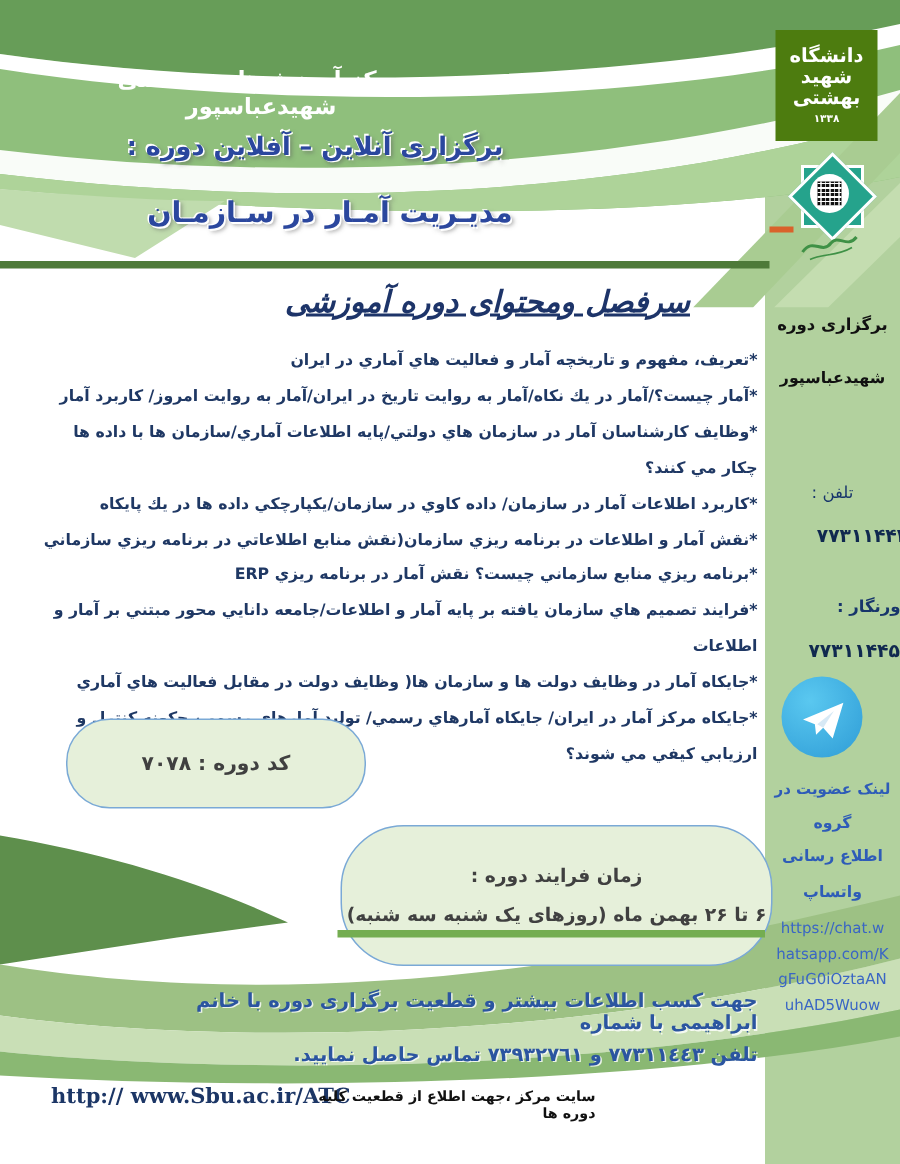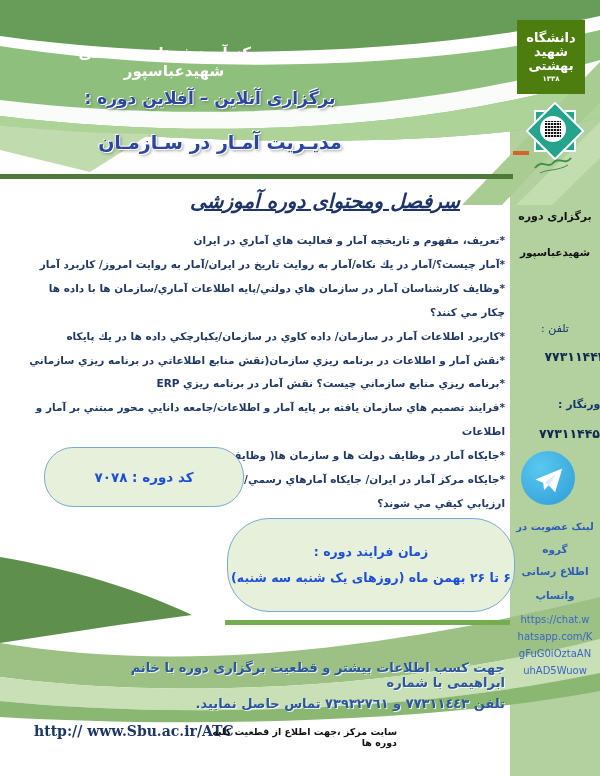--- a/index.html
+++ b/index.html
@@ -20,22 +20,22 @@
     font-weight:bold;font-size:15px;}
   .head1{top:88px;left:55px;width:310px;text-align:center;color:#2b479e;font-weight:bold;font-size:17px;
     text-shadow:1px 1px 0 #fff,-1px -1px 0 #fff,2px 2px 3px rgba(90,90,90,.55);}
   .head2{top:131px;left:80px;width:280px;text-align:center;color:#2b479e;font-weight:bold;font-size:19px;
     text-shadow:1px 1px 0 #fff,-1px -1px 0 #fff,2px 2px 3px rgba(90,90,90,.55);}
   .rule{top:174px;left:0;width:513px;height:5px;background:#4e7a39;}
   .section-title{top:189px;left:160px;width:330px;text-align:center;color:#1d3469;
     font-size:20px;font-weight:bold;font-style:italic;text-decoration:underline;}
   .topics{top:229px;right:95px;width:482px;color:#1f3864;font-size:10.5px;font-weight:bold;
     text-align:right;direction:rtl;line-height:23.9px;}
-  .oval{background:#e6f0da;border:1.6px solid #7aa9d6;color:#1d4ed8;font-weight:bold;
-    display:flex;flex-direction:column;align-items:center;justify-content:center;}
+  .oval{background:#e6f0da;border:1.6px solid #7aa9d6;color:#404040;font-weight:bold;
+    display:flex;flex-direction:column;align-items:center;justify-content:center;margin-top:32px;}
   .oval-code{top:447px;left:44px;width:198px;height:58px;border-radius:29px;font-size:13.5px;}
   .oval-time{top:518px;left:227px;width:286px;height:92px;border-radius:42px;font-size:12.5px;line-height:26px;}
   .green-line{top:620px;left:225px;width:285px;height:5px;background:#74ad51;}
   .contact1{top:660px;right:95px;width:430px;text-align:right;color:#2b55a0;font-weight:bold;font-size:13px;
     text-shadow:1px 1px 0 rgba(255,255,255,.8);}
   .contact2{top:696px;right:95px;width:430px;text-align:right;color:#2b55a0;font-weight:bold;font-size:13px;
     text-shadow:1px 1px 0 rgba(255,255,255,.8);}
   .footer-url{top:723px;left:34px;color:#1c3666;font-weight:bold;font-size:14px;
     font-family:"DejaVu Serif",serif;}
   .footer-note{top:726px;left:197px;width:200px;color:#111;font-weight:bold;font-size:9.5px;

